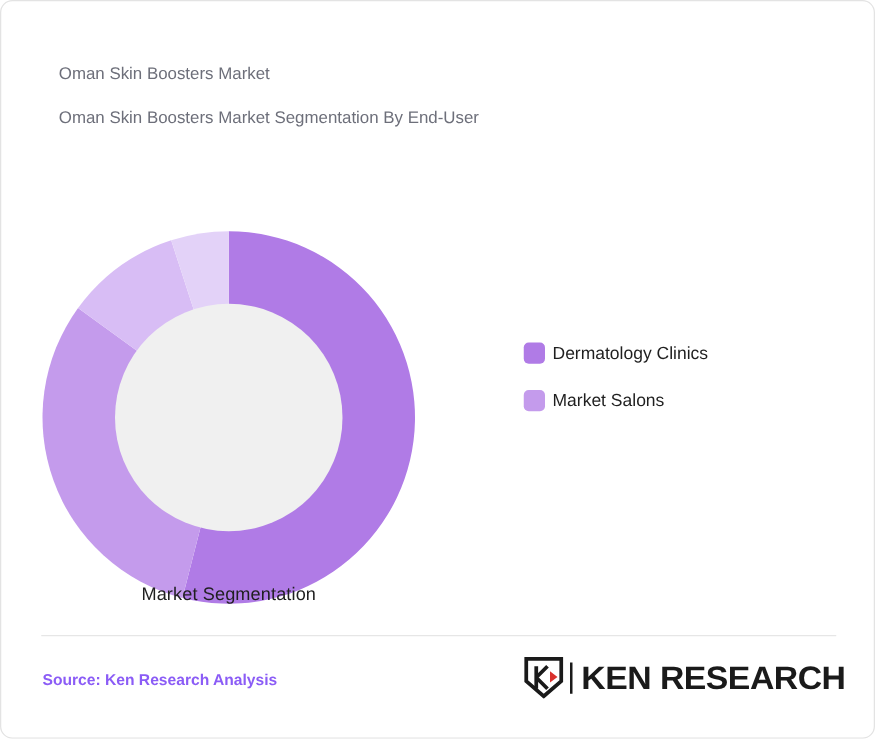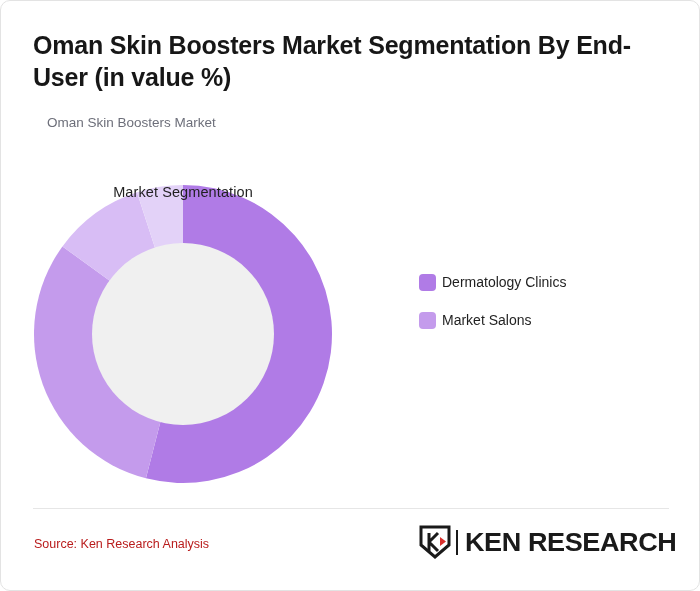--- a/index.html
+++ b/index.html
@@ -69,21 +69,21 @@
     height: 300px;
     overflow: visible;
   }
   .donut-center-label {
     position: absolute;
     left: 0;
     top: 0;
     width: 300px;
     height: 300px;
     display: flex;
-    align-items: flex-start;
+    align-items: flex-end;
     justify-content: center;
     pointer-events: none;
   }
   .donut-center-label span {
     font-size: 14.5px;
     color: #1f1f1f;
     letter-spacing: 0.1px;
   }
 
   
@@ -117,21 +117,22 @@
     top: 507px;
     width: 636px;
     height: 1px;
     background: #e6e6e6;
   }
   .source-text {
     position: absolute;
     left: 33px;
     top: 536px;
     font-size: 12.5px;
-    color: #b91c1c;
+    color: #8b5cf6;
+    font-weight: bold;
   }
   .brand {
     position: absolute;
     right: 31px;
     top: 524px;
     display: flex;
     align-items: center;
   }
   .brand-mark {
     width: 32px;
@@ -153,23 +154,23 @@
     transform: scaleX(1.04);
     transform-origin: left center;
   }
 </style>
 </head>
 <body>
 
 <div id="page">
 
   <div class="header">
-    <h1 class="chart-title">Oman Skin Boosters Market Segmentation By End-User (in value %)</h1>
     <div class="subtitle-block">
       <p class="subtitle">Oman Skin Boosters Market</p>
+      <p class="subtitle">Oman Skin Boosters Market Segmentation By End-User</p>
     </div>
   </div>
 
   <div class="plot-area">
 
     <div class="donut-wrap">
       <svg class="donut-svg" viewBox="0 0 300 300">
         <g id="donut-slices">
             <path d="M 150 150 L 150.00 1.00 A 149 149 0 1 1 112.95 294.32 Z" fill="#B07BE6"></path>
             <path d="M 150 150 L 112.95 294.32 A 149 149 0 0 1 29.46 62.42 Z" fill="#C49BEC"></path>

